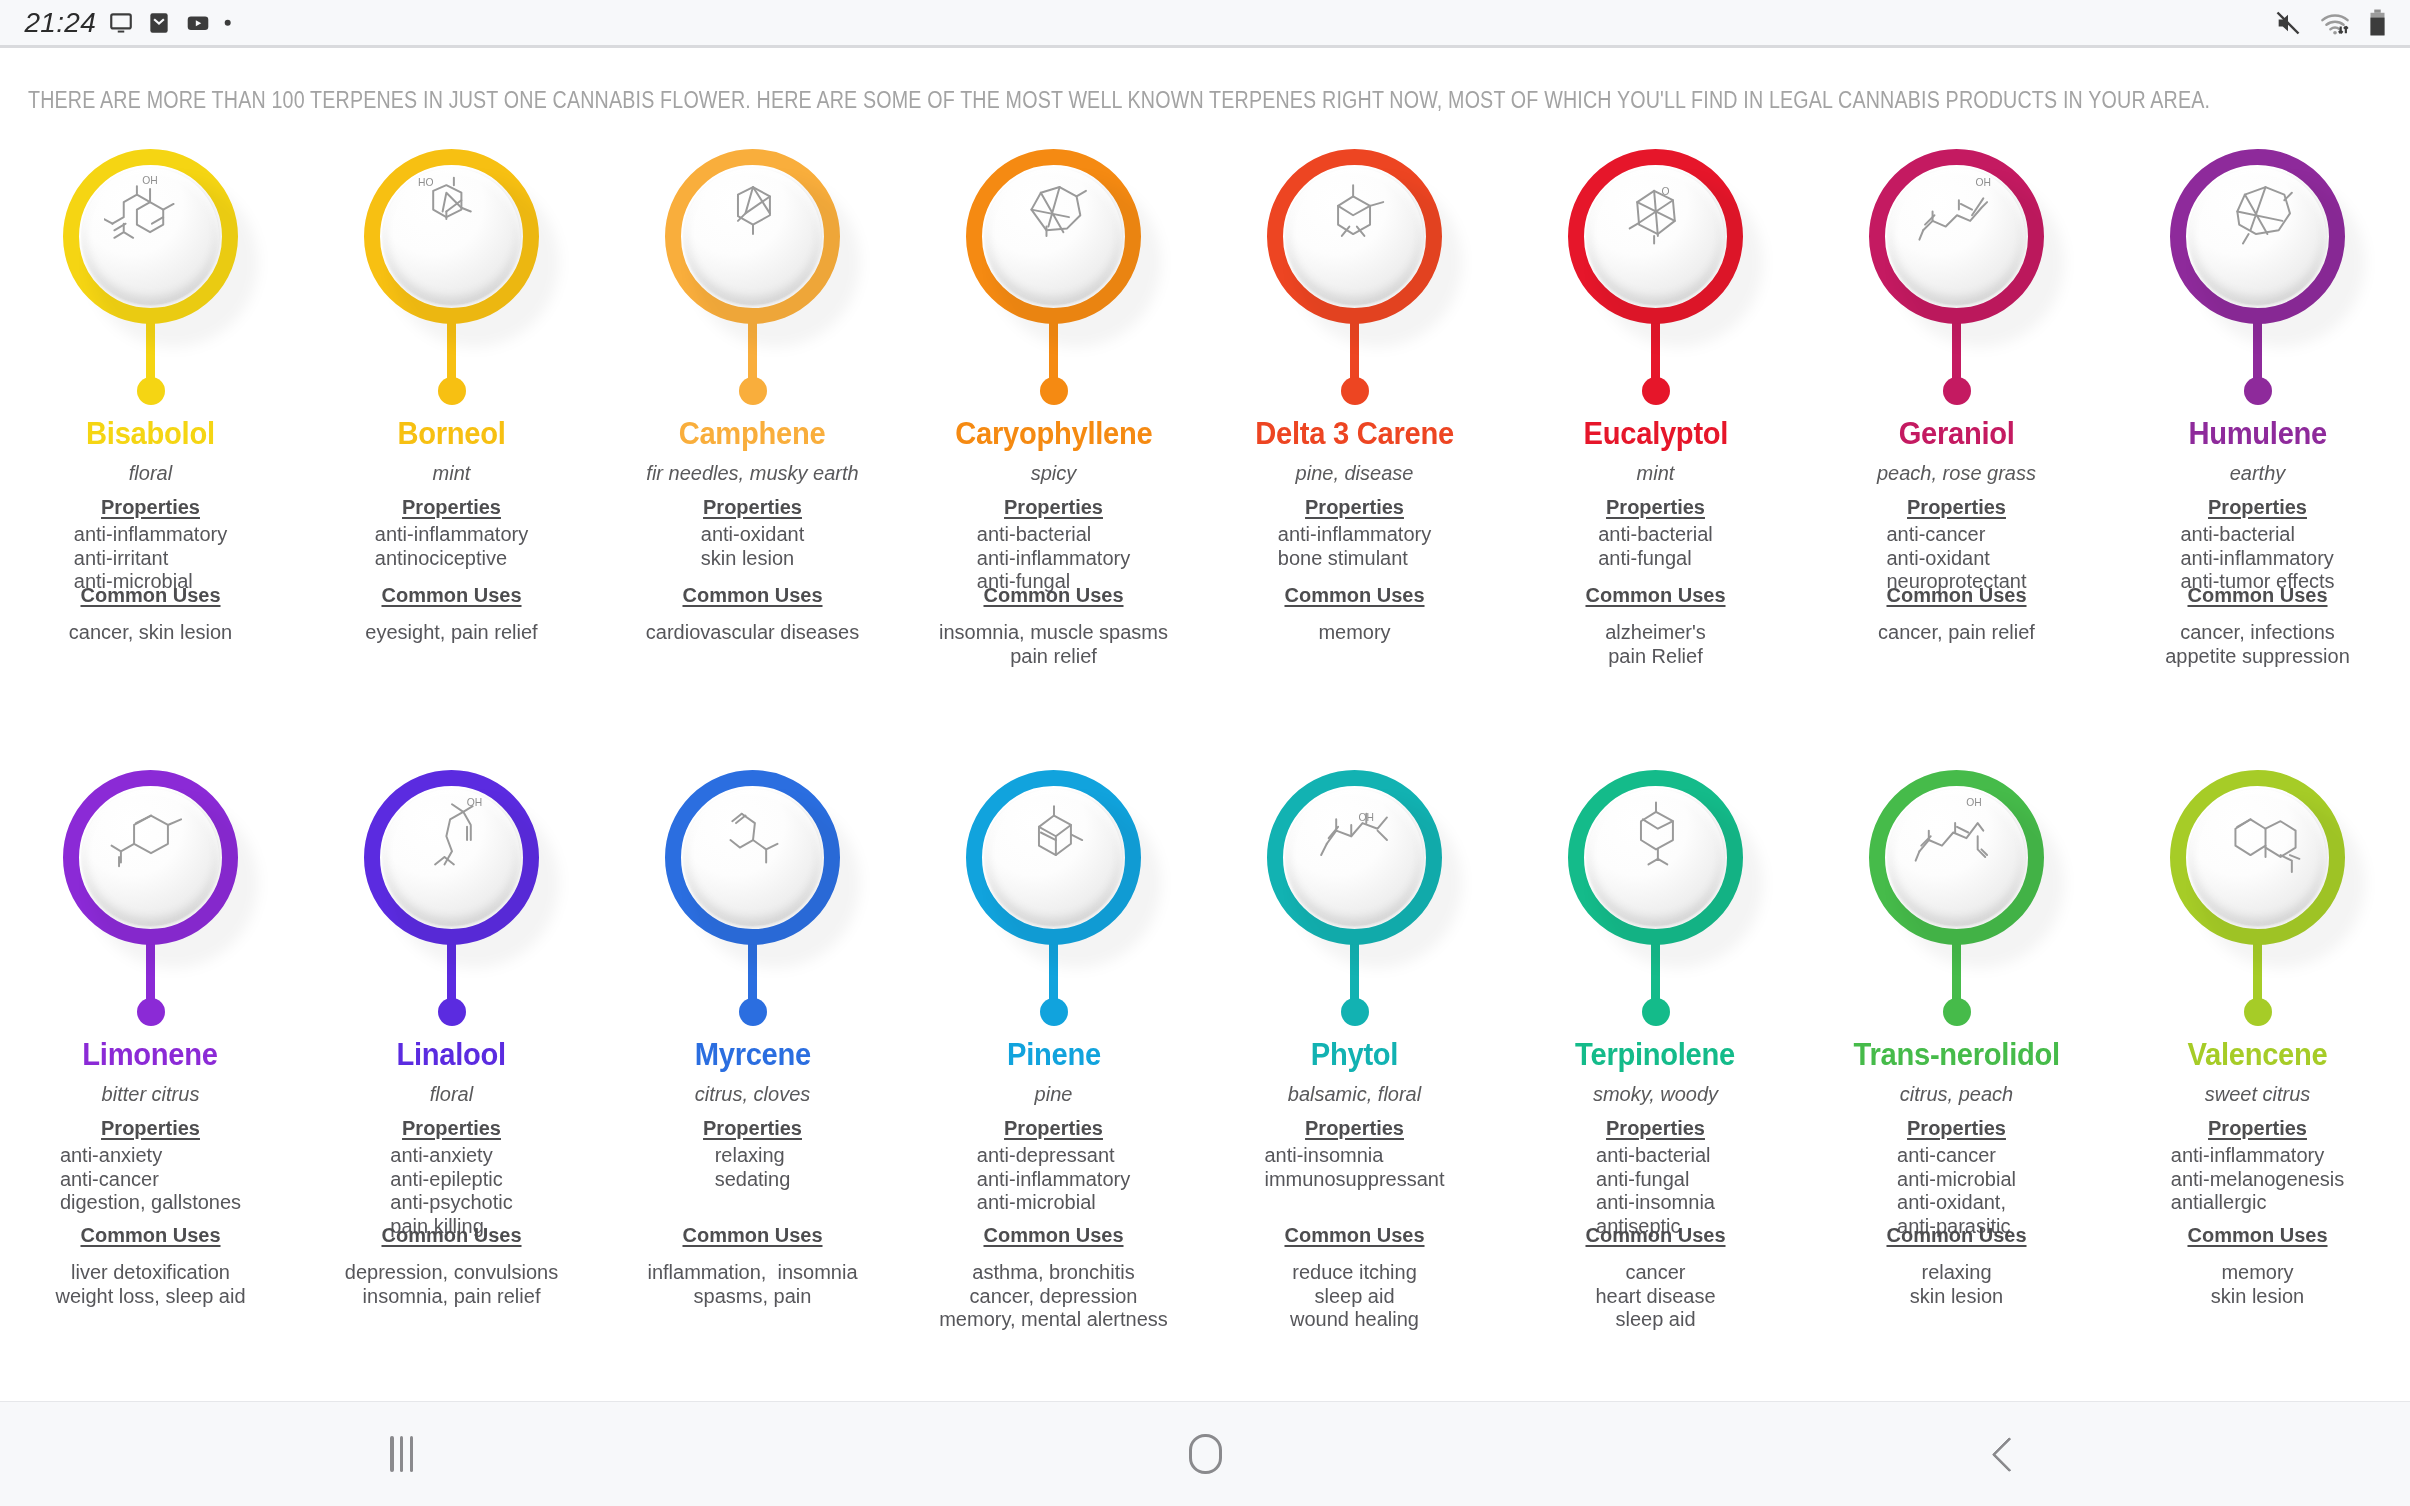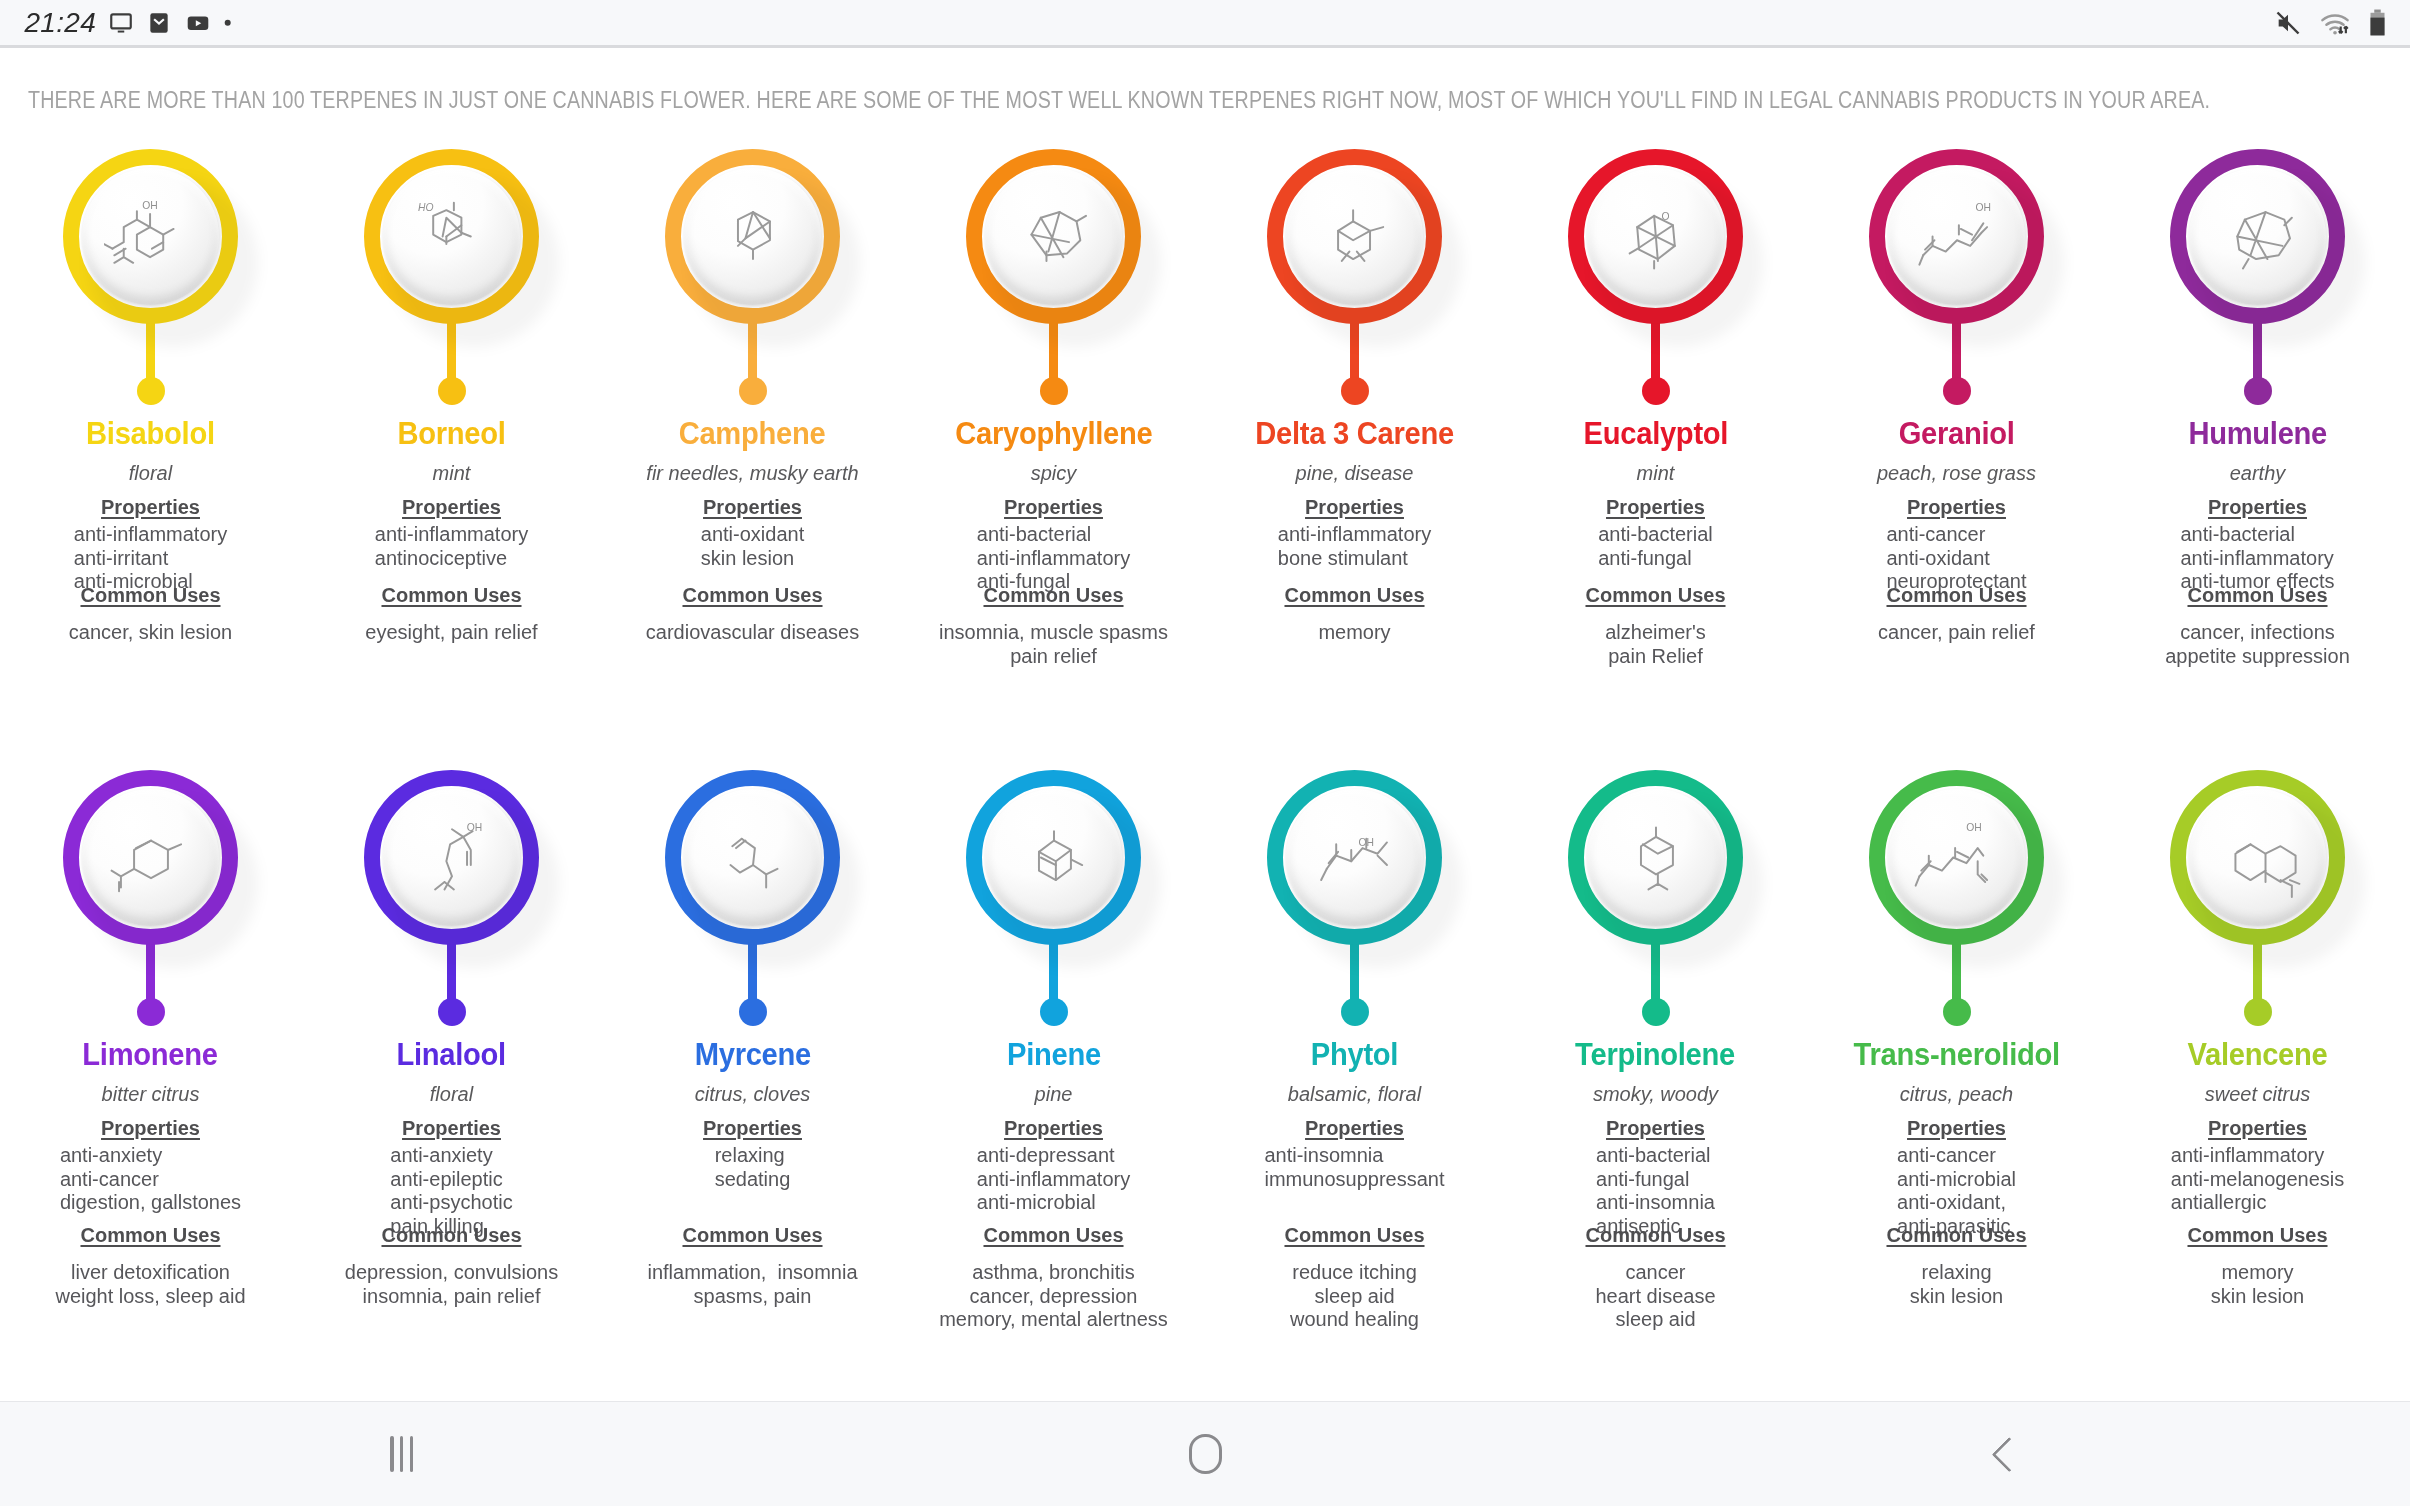--- a/index.html
+++ b/index.html
@@ -97,21 +97,21 @@
   }
   .disc {
     width: 137px; height: 137px;
     border-radius: 50%;
     background:
       radial-gradient(circle at 36% 26%, #ffffff 0%, #fdfdfd 38%, #ececec 74%, #d8d8d8 100%);
     box-shadow:
       inset 0 4.7px 8.5px rgba(255,255,255,0.95),
       inset 0 -6.6px 10.4px rgba(0,0,0,0.10),
       0 0.9px 2.8px rgba(0,0,0,0.10);
-    display: flex; align-items: center; justify-content: center;
+    display: flex; align-items: flex-start; justify-content: center;
   }
   .disc svg { display: block; }
   .mol { stroke: #9a9a9a; stroke-width: 2.1; fill: none;
          stroke-linecap: round; stroke-linejoin: round; }
   .mol-label { font-size: 11px; fill: #8f8f8f; font-family: "Liberation Sans", sans-serif; }
 
   .stem {
     width: 9.4px; height: 58px;
     margin-top: -1.9px;
   }
@@ -293,21 +293,21 @@
    </div>
    <div class="uses-block">
      <div class="sec-head" style="margin-top:0;">Common Uses</div>
      <ul class="uses-list">
             <li>cancer, skin lesion</li>
           </ul>
    </div>
       </div>
       <div class="card">
         <div class="badge">
-     <div class="ring" style="border:16px solid #f7c012;font-style:italic;">
+     <div class="ring" style="border:16px solid #f7c012;">
        <div class="disc">
          <svg width="94" height="87" viewBox="0 0 100 92">
                 <text class="mol-label" x="22" y="19" text-anchor="middle">HO</text>
                 <path class="mol" d="M30 24l14-6 16 8 0 18-16 8-14-8z"></path>
                 <path class="mol" d="M44 26l16 16M44 26l-4 20M60 34l-16 12"></path>
                 <path class="mol" d="M52 18v-8M44 46v8M60 42l10 4"></path>
               </svg>
        </div>
      </div>
      <div class="stem" style="background:#f7c012;"></div>

